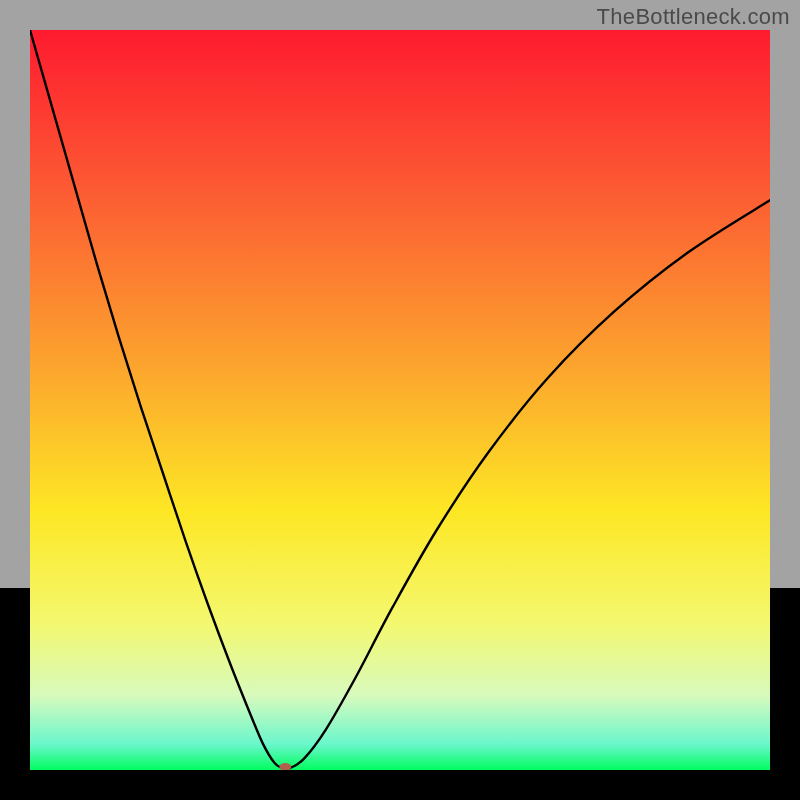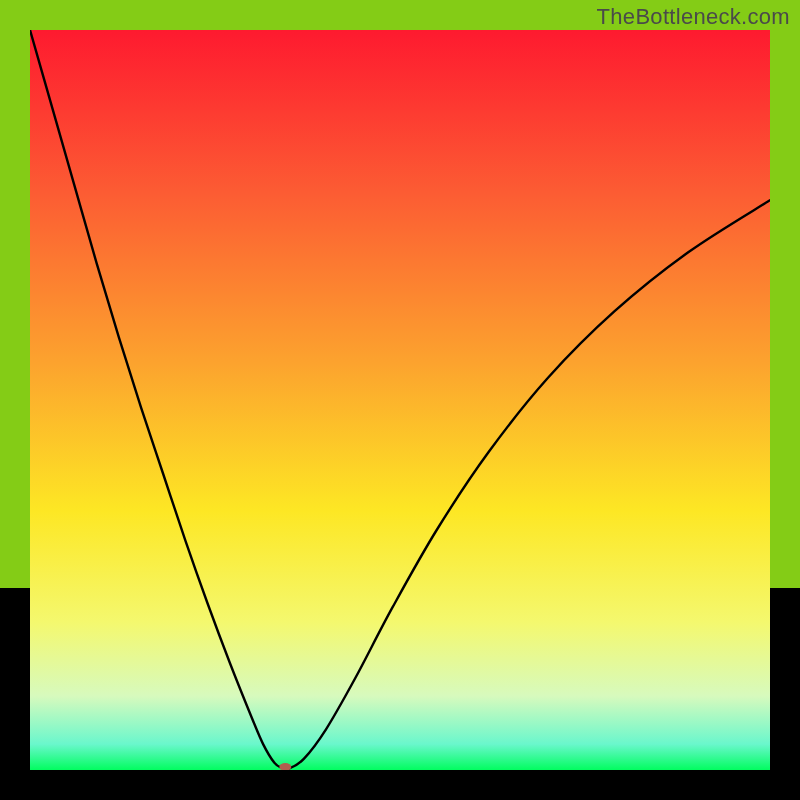--- a/index.html
+++ b/index.html
@@ -8,21 +8,21 @@
     width: 800px;
     height: 800px;
     background: #000;
     font-family: Arial, Helvetica, sans-serif;
     overflow: hidden;
   }
   .frame {
     position: relative;
     width: 800px;
     height: 588px;
-    background: #84cc16;
+    background: #a3a3a3;
   }
   .watermark {
     position: absolute;
     top: 4px;
     right: 10px;
     color: #4a4a4a;
     font-size: 22px;
     font-weight: 500;
     letter-spacing: 0.3px;
     z-index: 5;

